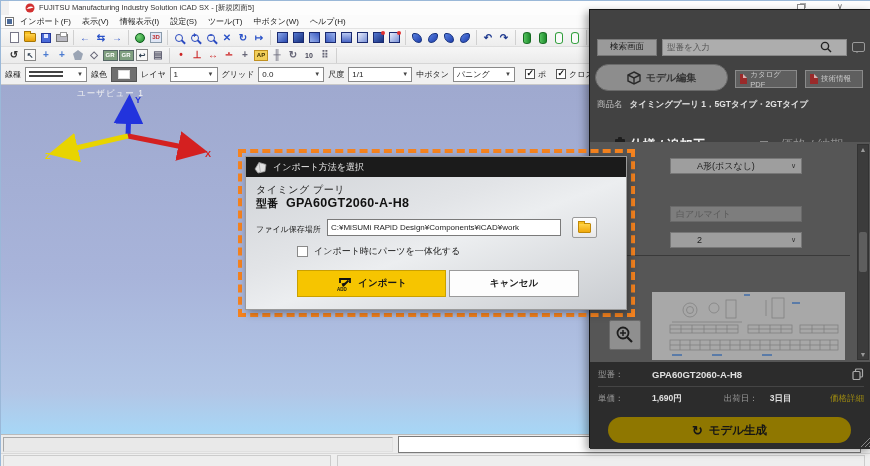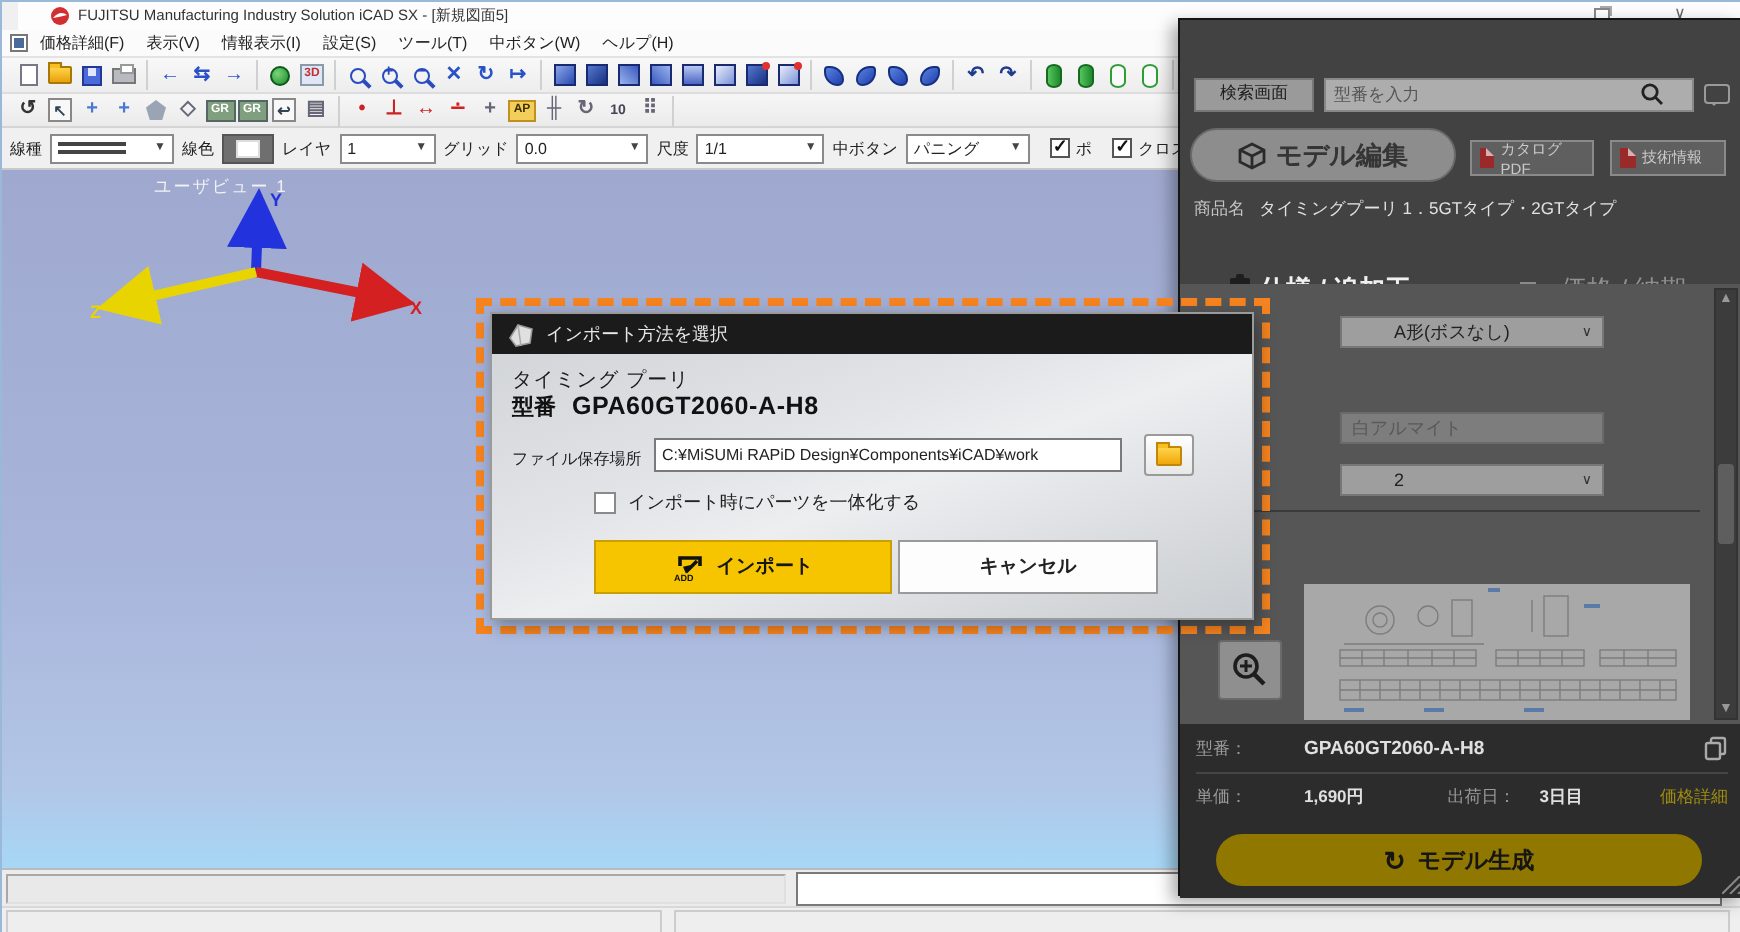--- a/index.html
+++ b/index.html
@@ -87,26 +87,26 @@
   .ptb-btn.minz{margin-left:4px;}
   .ptb-btn.close{margin-left:12px;}
   .search-row{position:absolute;left:7px;top:27px;width:268px;height:20px;display:flex;align-items:center;gap:5px;}
   .search-screen-btn{width:60px;height:17px;background:#9a9a9a;border:1px solid #777;color:#1d1d1d;font-size:8.5px;display:flex;align-items:center;justify-content:center;cursor:pointer;}
   .part-input{flex:1;height:17px;background:#adadad;border:1px solid #888;font-size:8.5px;color:#444;padding:0 18px 0 4px;}
   .part-input::placeholder{color:#555;}
   .search-ic{position:absolute;right:33px;top:4px;cursor:pointer;}
   .chat-ic{width:13px;height:10px;border:1.5px solid #9a9a9a;border-radius:2px;position:relative;cursor:pointer;}
   .chat-ic::after{content:"";position:absolute;left:2px;bottom:-4px;border:2.5px solid transparent;border-top-color:#9a9a9a;}
   .btn-row{position:absolute;left:5px;top:54px;width:272px;height:30px;}
-  .model-edit-btn{position:absolute;left:0;top:0;width:133px;height:27px;background:#8d8d8d;border:1px solid #6a6a6a;border-radius:14px;display:flex;align-items:center;justify-content:center;gap:5px;font-size:13px;color:#353535;font-weight:bold;cursor:pointer;}
+  .model-edit-btn{position:absolute;left:0;top:0;width:133px;height:27px;background:#8d8d8d;border:1px solid #6a6a6a;border-radius:14px;display:flex;align-items:center;justify-content:center;gap:5px;font-size:10px;color:#353535;font-weight:bold;cursor:pointer;}
   .pdf-btn{position:absolute;top:6px;height:18px;background:#5f5f5f;border:1px solid #8a8a8a;display:flex;align-items:center;gap:3px;padding:0 4px;font-size:7.5px;color:#c9c9c9;cursor:pointer;}
   .pdf-ic{width:8px;height:10px;background:#9a2a2a;position:relative;}
   .pdf-ic::after{content:"";position:absolute;right:0;top:0;border:2px solid #5f5f5f;border-left-color:#d8b0b0;border-bottom-color:#d8b0b0;}
   .product-row{position:absolute;left:7px;top:89px;width:268px;font-size:8.5px;color:#c4c4c4;display:flex;gap:7px;white-space:nowrap;}
-  .product-name{color:#e2e2e2;font-weight:normal;}
+  .product-name{color:#e2e2e2;font-weight:bold;}
   .tabs{position:absolute;left:0;top:107px;width:282px;height:25px;display:flex;}
   .tab{flex:1;display:flex;align-items:center;justify-content:center;gap:5px;font-size:13px;cursor:pointer;margin-top:28px;}
   .tab.active{background:#686868;color:#f0f0f0;font-weight:bold;}
   .tab.inactive{background:#454545;color:#909090;border-left:1px solid #333;}
   .clip-ic{width:10px;height:12px;background:#1e1e1e;border-radius:1px;position:relative;}
   .clip-ic::before{content:"";position:absolute;left:3px;top:-2px;width:4px;height:3px;background:#1e1e1e;border-radius:1px;}
   .clip-ic::after{content:"";position:absolute;left:2px;top:3px;width:6px;height:1.5px;background:#888;box-shadow:0 3px 0 #888;}
   .panel-content{position:absolute;left:0;top:132px;width:282px;height:220px;background:#565656;}
   .fld{position:absolute;left:80px;width:132px;height:16px;font-size:9px;display:flex;align-items:center;padding:0 5px;}
   .fld.select{background:#9e9e9e;border:1px solid #777;color:#222;cursor:pointer;padding-left:26px;}
@@ -159,21 +159,21 @@
         <path d="M1.5 6 Q5 2 8.5 4.5 Q5 5.5 1.5 6" fill="#fff"></path>
       </svg>
     <span class="app-title">FUJITSU Manufacturing Industry Solution iCAD SX - [新規図面5]</span>
     <span class="win-restore"></span>
     <span class="win-chev">∨</span>
   </div>
 
   <div class="menubar">
     <span class="menu-doc-icon"></span>
     <span class="menu-items">
-        <span class="menu-item">価格詳細(F)</span>
+        <span class="menu-item">インポート(F)</span>
         <span class="menu-item">表示(V)</span>
         <span class="menu-item">情報表示(I)</span>
         <span class="menu-item">設定(S)</span>
         <span class="menu-item">ツール(T)</span>
         <span class="menu-item">中ボタン(W)</span>
         <span class="menu-item">ヘルプ(H)</span>
       </span>
   </div>
 
   <div class="toolbar1">

